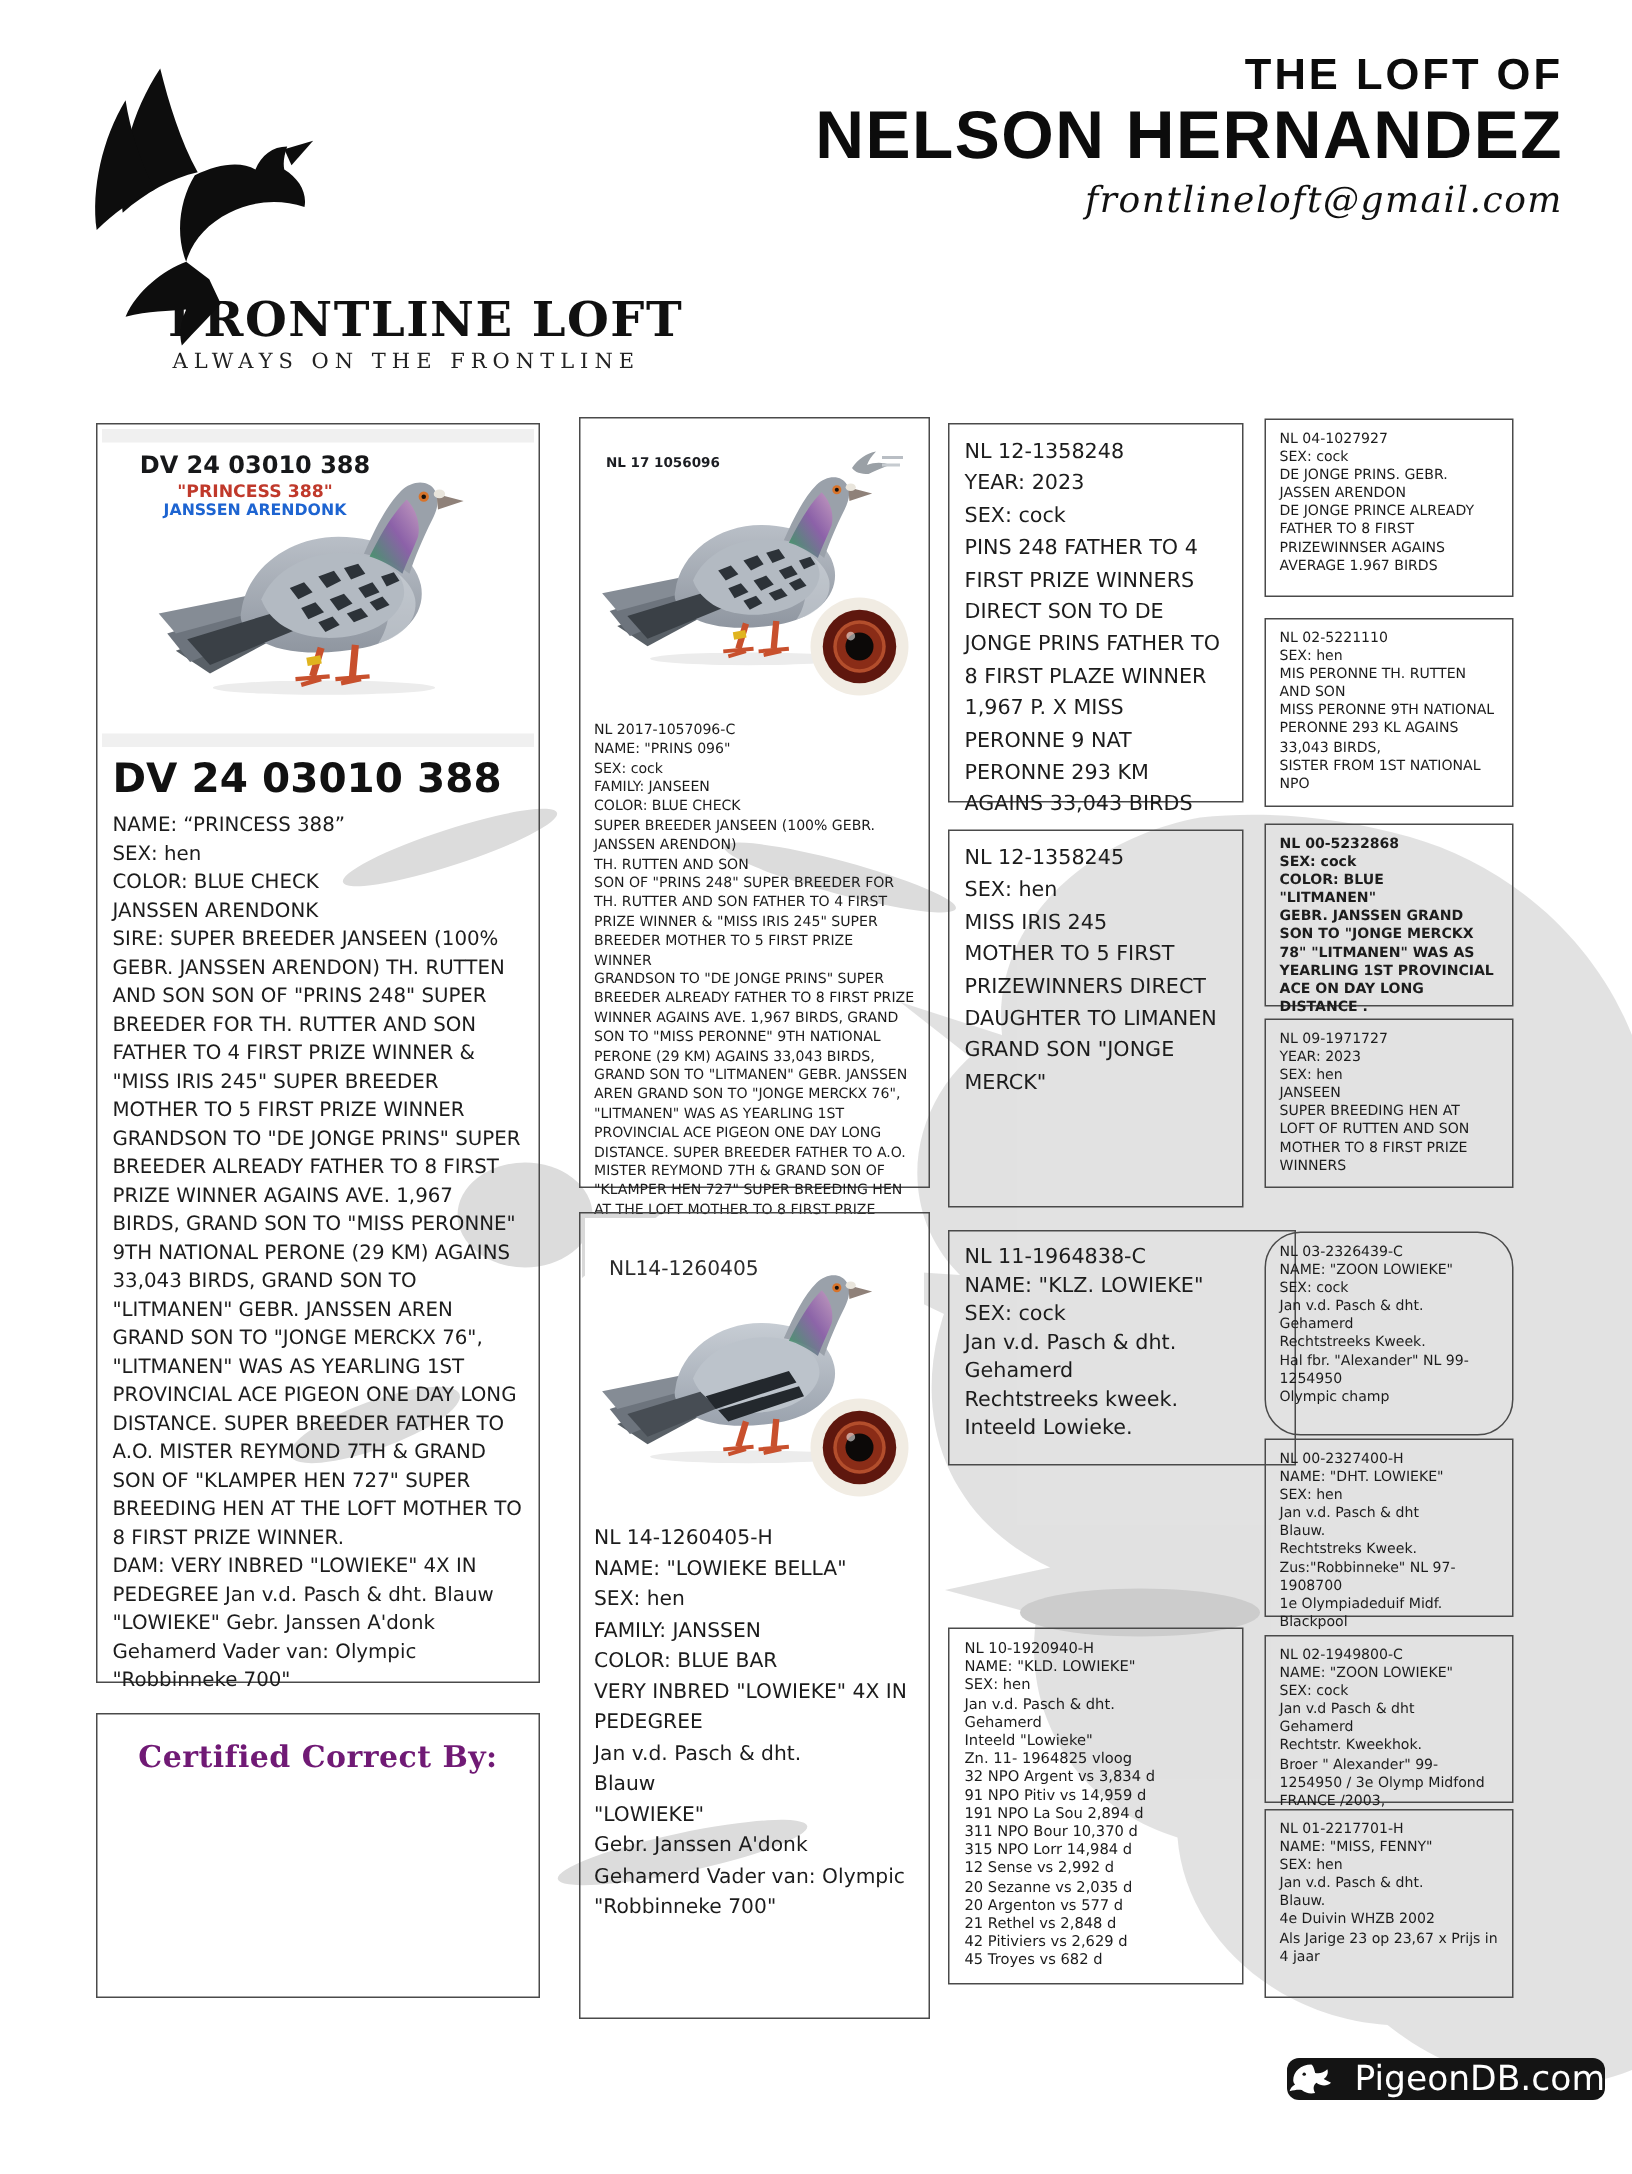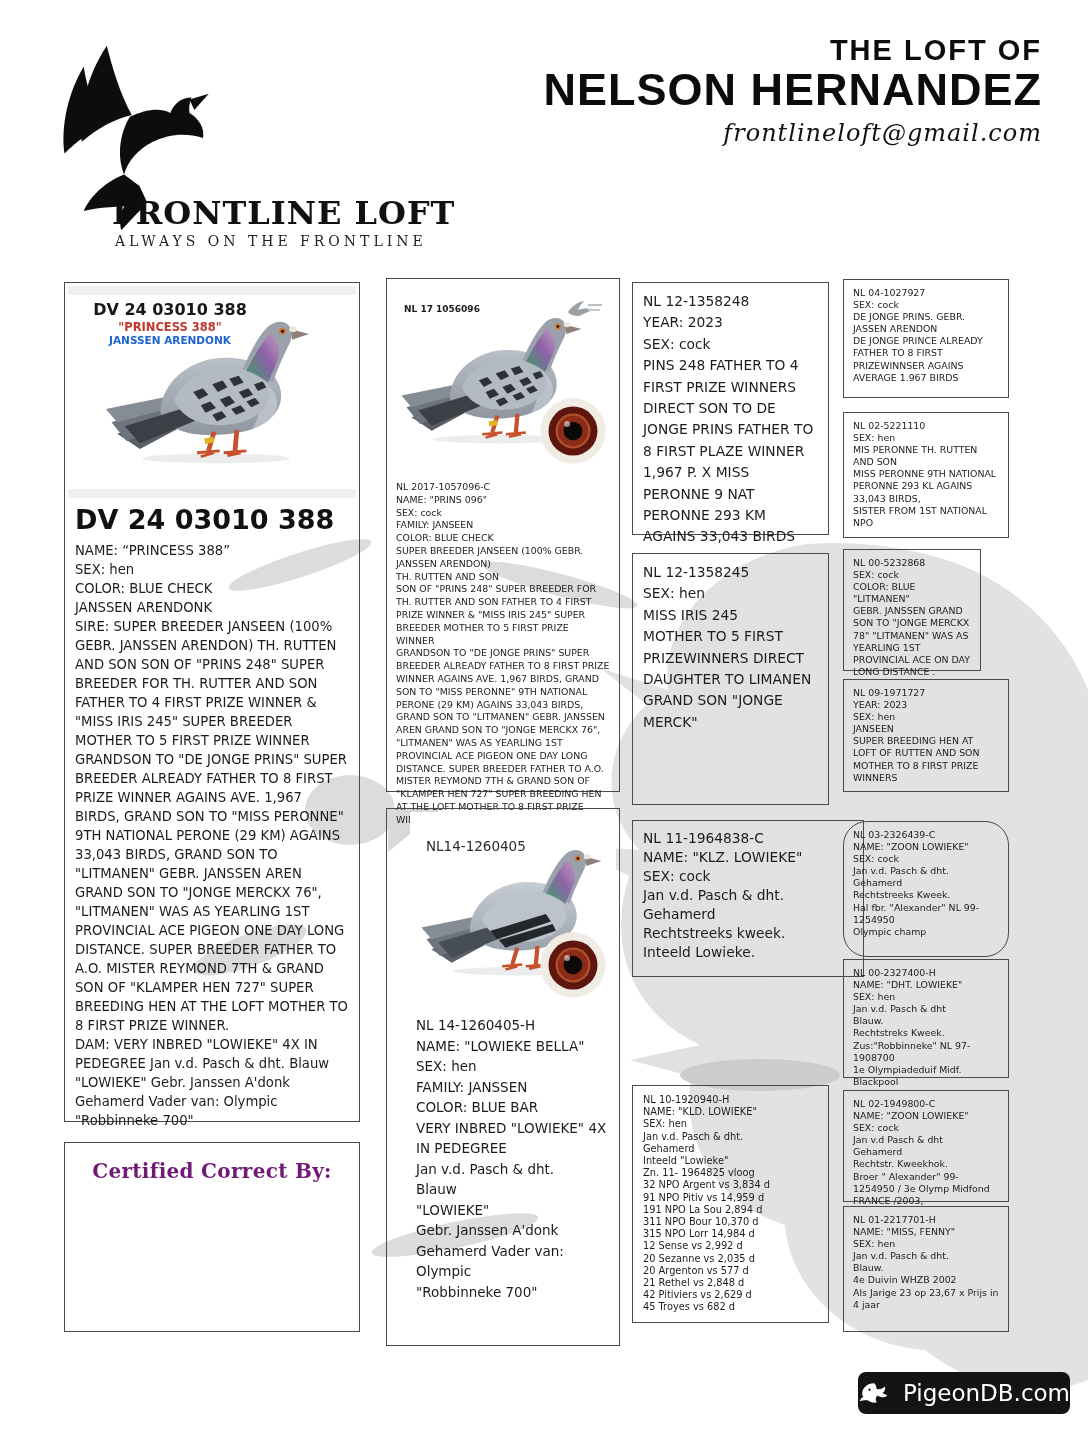--- a/index.html
+++ b/index.html
@@ -48,21 +48,21 @@
   .gp-text-b{font-size:13.8px;line-height:19px;padding:8px 10px;}
   .gp-text-c{font-size:9.8px;line-height:12.2px;padding:8px 10px;}
   .ggp-text{font-size:9.4px;line-height:12.1px;padding:7px 9px;}
 
   
   .cert-box{border-width:1.5px;}
   .cert-label{font-family:"DejaVu Serif",serif;font-weight:bold;font-size:20px;
        text-align:center;padding-top:16px;color:#701a75;letter-spacing:0.3px;}
 
   
-  .badge{position:absolute;left:858px;top:1372px;width:212px;height:42px;border-radius:8px;
+  .badge{position:absolute;left:858px;top:1372px;width:212px;height:28px;border-radius:8px;
        display:flex;align-items:center;justify-content:center;gap:9px;}
   .badge-text{color:#fff;font-size:23px;font-family:"DejaVu Sans",sans-serif;}
 </style>
 </head>
 <body>
 
 <div class="page">
 
   <svg width="0" height="0" style="position:absolute" aria-hidden="true">
     <defs>
@@ -225,21 +225,21 @@
 NAME: "PRINS 096"
 SEX: cock
 FAMILY: JANSEEN
 COLOR: BLUE CHECK
 SUPER BREEDER JANSEEN (100% GEBR. JANSSEN ARENDON)
 TH. RUTTEN AND SON
 SON OF "PRINS 248" SUPER BREEDER FOR TH. RUTTER AND SON FATHER TO 4 FIRST PRIZE WINNER &amp; "MISS IRIS 245" SUPER BREEDER MOTHER TO 5 FIRST PRIZE WINNER
 GRANDSON TO "DE JONGE PRINS" SUPER BREEDER ALREADY FATHER TO 8 FIRST PRIZE WINNER AGAINS AVE. 1,967 BIRDS, GRAND SON TO "MISS PERONNE" 9TH NATIONAL PERONE (29 KM) AGAINS 33,043 BIRDS, GRAND SON TO "LITMANEN" GEBR. JANSSEN AREN GRAND SON TO "JONGE MERCKX 76", "LITMANEN" WAS AS YEARLING 1ST PROVINCIAL ACE PIGEON ONE DAY LONG DISTANCE. SUPER BREEDER FATHER TO A.O. MISTER REYMOND 7TH &amp; GRAND SON OF "KLAMPER HEN 727" SUPER BREEDING HEN AT THE LOFT MOTHER TO 8 FIRST PRIZE WINNER.</div>
   </div>
 
-  <div class="pbox" style="left:386px;top:808px;width:234px;height:538px;padding-left:20px;">
+  <div class="pbox" style="left:386px;top:808px;width:234px;height:538px;">
     <div class="photo-card" style="height:196px;">
       <div class="dam-ring-label">NL14-1260405</div>
       <svg style="position:absolute;left:8px;top:28px;" width="202" height="143">
           <use href="#pigeon-bar"></use>
         </svg>
       <svg class="eye-photo" width="70" height="70">
           <use href="#eye-closeup"></use>
         </svg>
     </div>
     <div class="pretext dam-details">NL 14-1260405-H
@@ -304,21 +304,21 @@
 DE JONGE PRINS. GEBR. JASSEN ARENDON
 DE JONGE PRINCE ALREADY FATHER TO 8 FIRST PRIZEWINNSER AGAINS AVERAGE 1.967 BIRDS</div>
   </div>
   <div class="pbox" style="left:843px;top:412px;width:166px;height:126px;">
     <div class="pretext ggp-text">NL 02-5221110
 SEX: hen
 MIS PERONNE TH. RUTTEN AND SON
 MISS PERONNE 9TH NATIONAL PERONNE 293 KL AGAINS 33,043 BIRDS,
 SISTER FROM 1ST NATIONAL NPO</div>
   </div>
-  <div class="pbox" style="left:843px;top:549px;width:138px;height:122px;">
+  <div class="pbox" style="left:843px;top:549px;width:166px;height:122px;font-weight:bold;">
     <div class="pretext ggp-text">NL 00-5232868
 SEX: cock
 COLOR: BLUE
 "LITMANEN"
 GEBR. JANSSEN GRAND SON TO "JONGE MERCKX 78" "LITMANEN" WAS AS YEARLING 1ST PROVINCIAL ACE ON DAY LONG DISTANCE .</div>
   </div>
   <div class="pbox" style="left:843px;top:679px;width:166px;height:113px;">
     <div class="pretext ggp-text">NL 09-1971727
 YEAR: 2023
 SEX: hen

